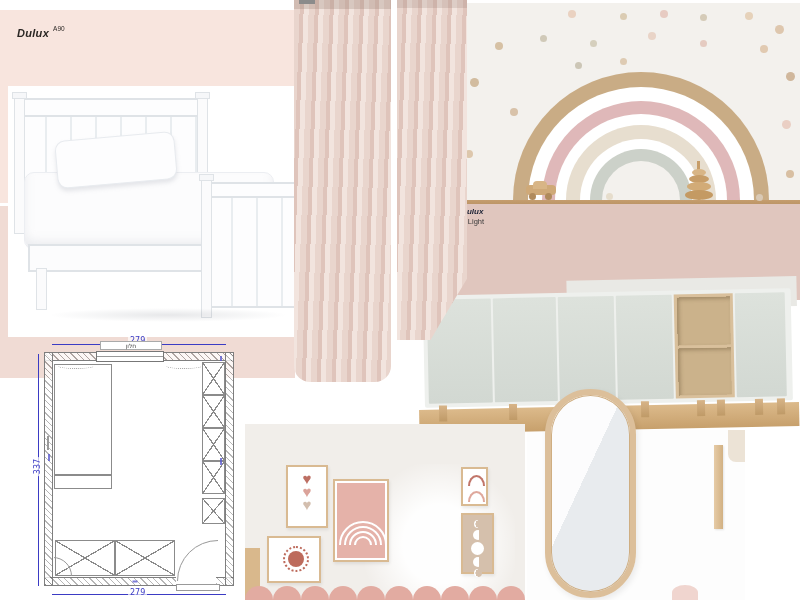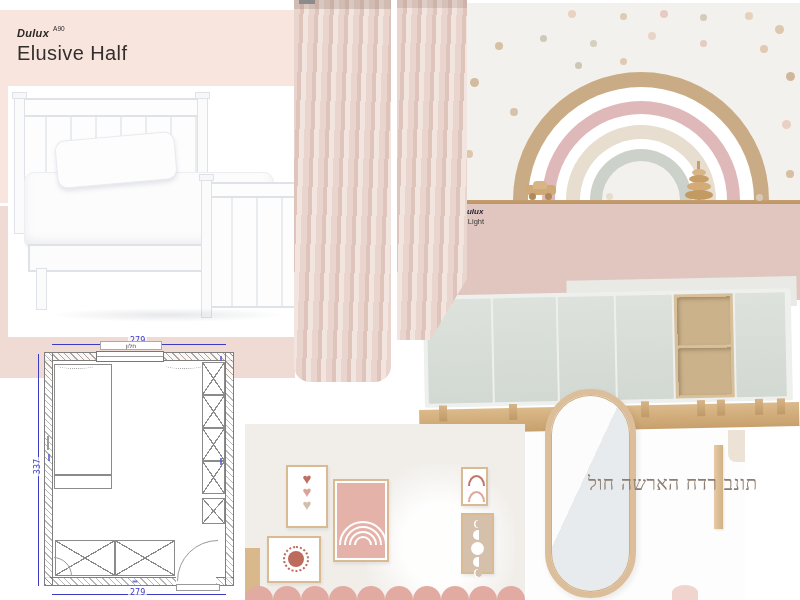--- a/index.html
+++ b/index.html
@@ -75,21 +75,20 @@
   .plan-heb{font-family:"DejaVu Sans",sans-serif;font-size:6px;color:#444;}
 </style>
 </head>
 <body>
 
 <div class="board">
 
   <div class="swatch" id="swatch-elusive" style="left: 0px; top: 10px; width: 295px; height: 193px; z-index: 1; background: rgb(248, 229, 222);">
     <div class="abs" style="left:17px;top:13px;">
       <span class="dulux-logo">Dulux</span><span class="dulux-code">A90</span>
-      <div class="swatch-name">Elusive Half</div>
     </div>
   </div>
   <div class="swatch" id="swatch-left-2" style="left: 0px; top: 206px; width: 295px; height: 172px; z-index: 1; background: rgb(240, 219, 212);"></div>
 
   <div class="bed-photo">
     <div class="panel" style="left:12px;top:12px;width:180px;height:126px;">
       <div class="abs" style="left:0;top:0;width:100%;height:15px;background:#fdfdfe;border-bottom:2px solid var(--bed-line);"></div>
     </div>
     <div class="post" style="left:6px;top:10px;height:136px;"></div>
     <div class="post" style="left:189px;top:10px;height:136px;"></div>
@@ -295,21 +294,20 @@
       </div>
   </div>
 
   <div class="mirror-bg">
     <div class="abs" style="right:0;top:0;width:17px;height:32px;background:#ece3d6;border-radius:0 0 0 8px;"></div>
     <div class="abs" style="left:145px;top:155px;width:26px;height:15px;background:#f0d5cf;border-radius:50% 50% 0 0;"></div>
   </div>
   <div class="mirror"></div>
   <div class="wood-strip"></div>
 
-  <div class="heb-title" id="board-title" style="color: rgb(141, 125, 112);">לוח השראה חדר בנות</div>
 
   <div class="abs" style="left:299px;top:0;width:16px;height:4px;background:#8b8b8b;z-index:7;"></div>
   <div class="curtain" style="left:294px;top:0;width:97px;height:382px;border-radius:0 0 16px 16px;">
     <div class="abs" style="left:0;top:0;width:100%;height:9px;background:rgba(140,115,105,.25);"></div>
   </div>
   <div class="curtain" style="left:397px;top:0;width:70px;height:340px;
               clip-path:polygon(0 0,100% 0,100% 82%,62% 95%,48% 100%,0 100%);">
     <div class="abs" style="left:0;top:0;width:100%;height:8px;background:rgba(140,115,105,.2);"></div>
   </div>
 

